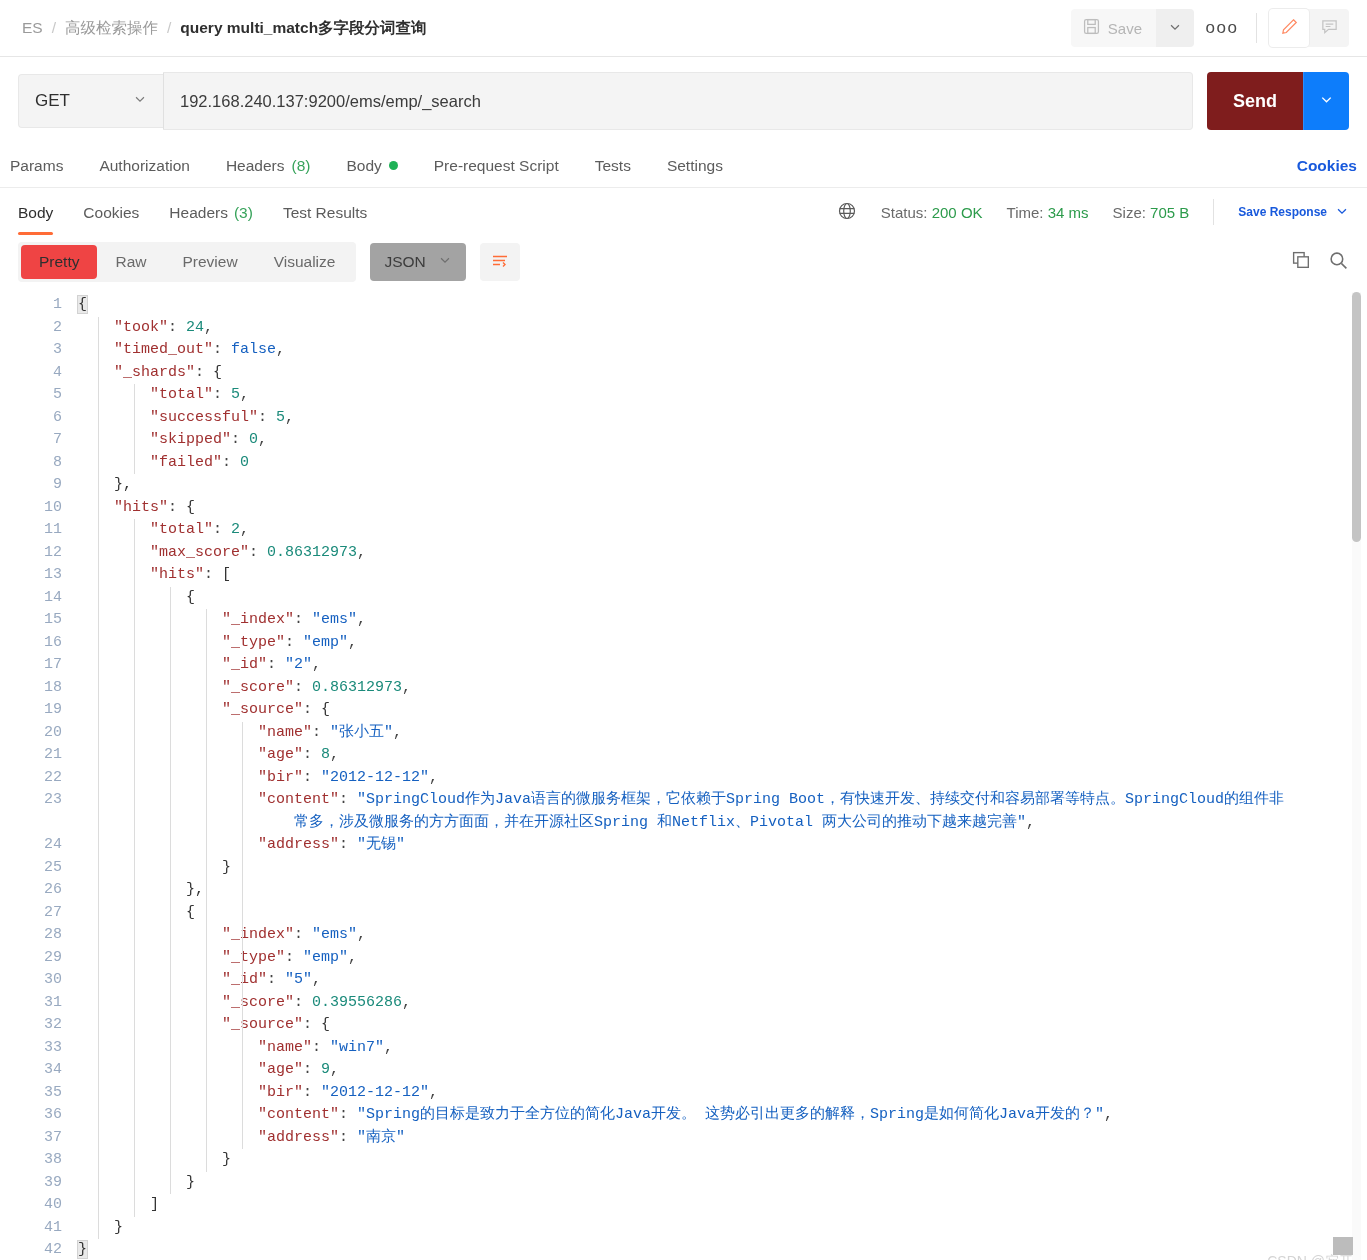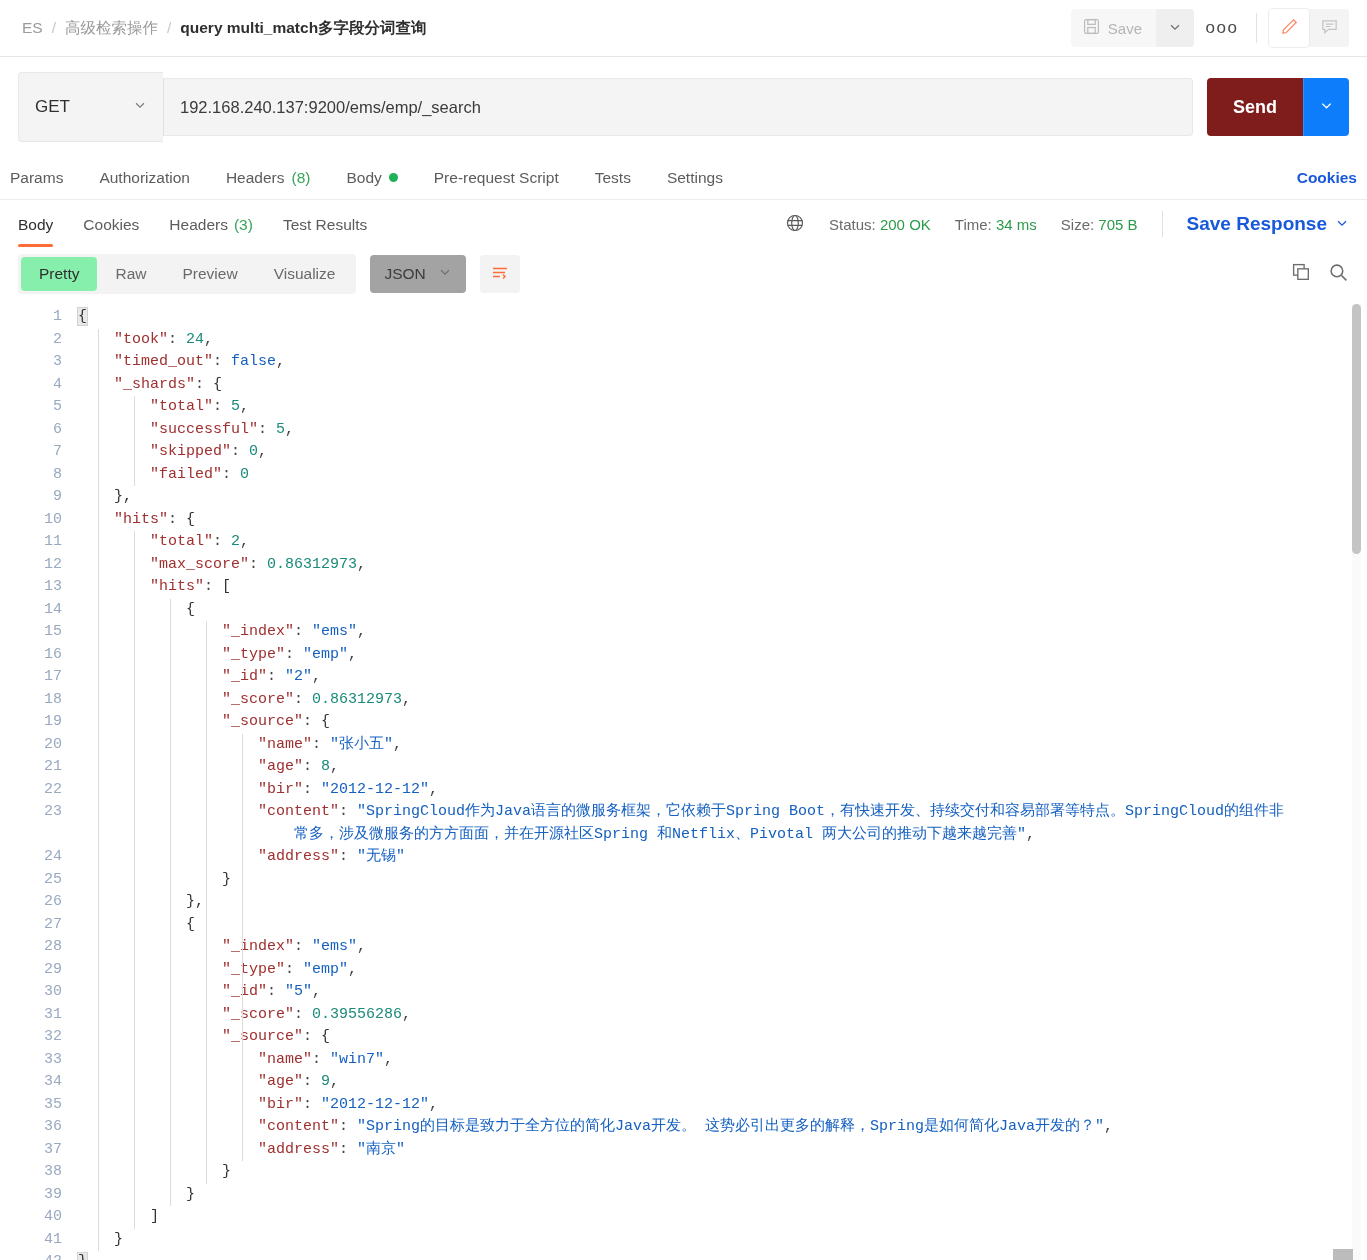--- a/index.html
+++ b/index.html
@@ -55,21 +55,21 @@
   }
   .icon-sq.white { background: #ffffff; box-shadow: 0 0 0 1px #ececec; }
 
   
   .urlrow {
     display: flex; align-items: center;
     padding: 15px 18px 14px 18px;
     gap: 0;
   }
   .method-box {
-    width: 145px; height: 70px;
+    width: 145px; height: 54px;
     background: #f4f4f4;
     border: 1px solid #e8e8e8; border-right: none;
     border-radius: 4px 0 0 4px;
     display: flex; align-items: center;
     padding: 0 16px;
     cursor: pointer;
   }
   .method-label { font-size: 17px; color: #2f2f2f; }
   .method-caret { margin-left: auto; }
   .url-box {
@@ -130,31 +130,31 @@
   }
   .resptab.active { color: #2f2f2f; }
   .resptab.active::after {
     content: ""; position: absolute; left: 0; right: 0; bottom: 0;
     height: 3px; background: #ff6c37; border-radius: 2px;
   }
   .meta { margin-left: auto; display: flex; align-items: center; gap: 24px; font-size: 15px; }
   .meta-item { color: #6a6a6a; }
   .meta-val { color: #2c9b4b; }
   .meta-sep { width: 1px; height: 26px; background: #e2e2e2; }
-  .save-resp { color: #1859dc; font-weight: 700; font-size: 19px; cursor: pointer; display: flex; align-items: center; gap: 8px; }
+  .save-resp { color: #1859dc; font-weight: 700; font-size: 12px; cursor: pointer; display: flex; align-items: center; gap: 8px; }
 
   
   .viewbar { display: flex; align-items: center; padding: 6px 18px 10px 18px; }
   .seg { display: flex; background: #f3f3f3; border-radius: 4px; padding: 3px; }
   .seg-btn {
     border: none; background: none; font-family: inherit;
     font-size: 15.5px; color: #6a6a6a;
     padding: 8px 18px; border-radius: 4px; cursor: pointer;
   }
-  .seg-btn.active { background: #86efac; color: #2f2f2f; }
+  .seg-btn.active { background: #ef4444; color: #2f2f2f; }
   .json-sel {
     display: flex; align-items: center; gap: 12px;
     background: #a3a3a3; border-radius: 4px;
     height: 38px; padding: 0 14px; margin-left: 14px;
     font-size: 15.5px; color: #3b3b3b; cursor: pointer;
   }
   .wrap-btn {
     width: 40px; height: 38px; margin-left: 14px;
     background: #f3f3f3; border: none; border-radius: 4px;
     display: flex; align-items: center; justify-content: center; cursor: pointer;

